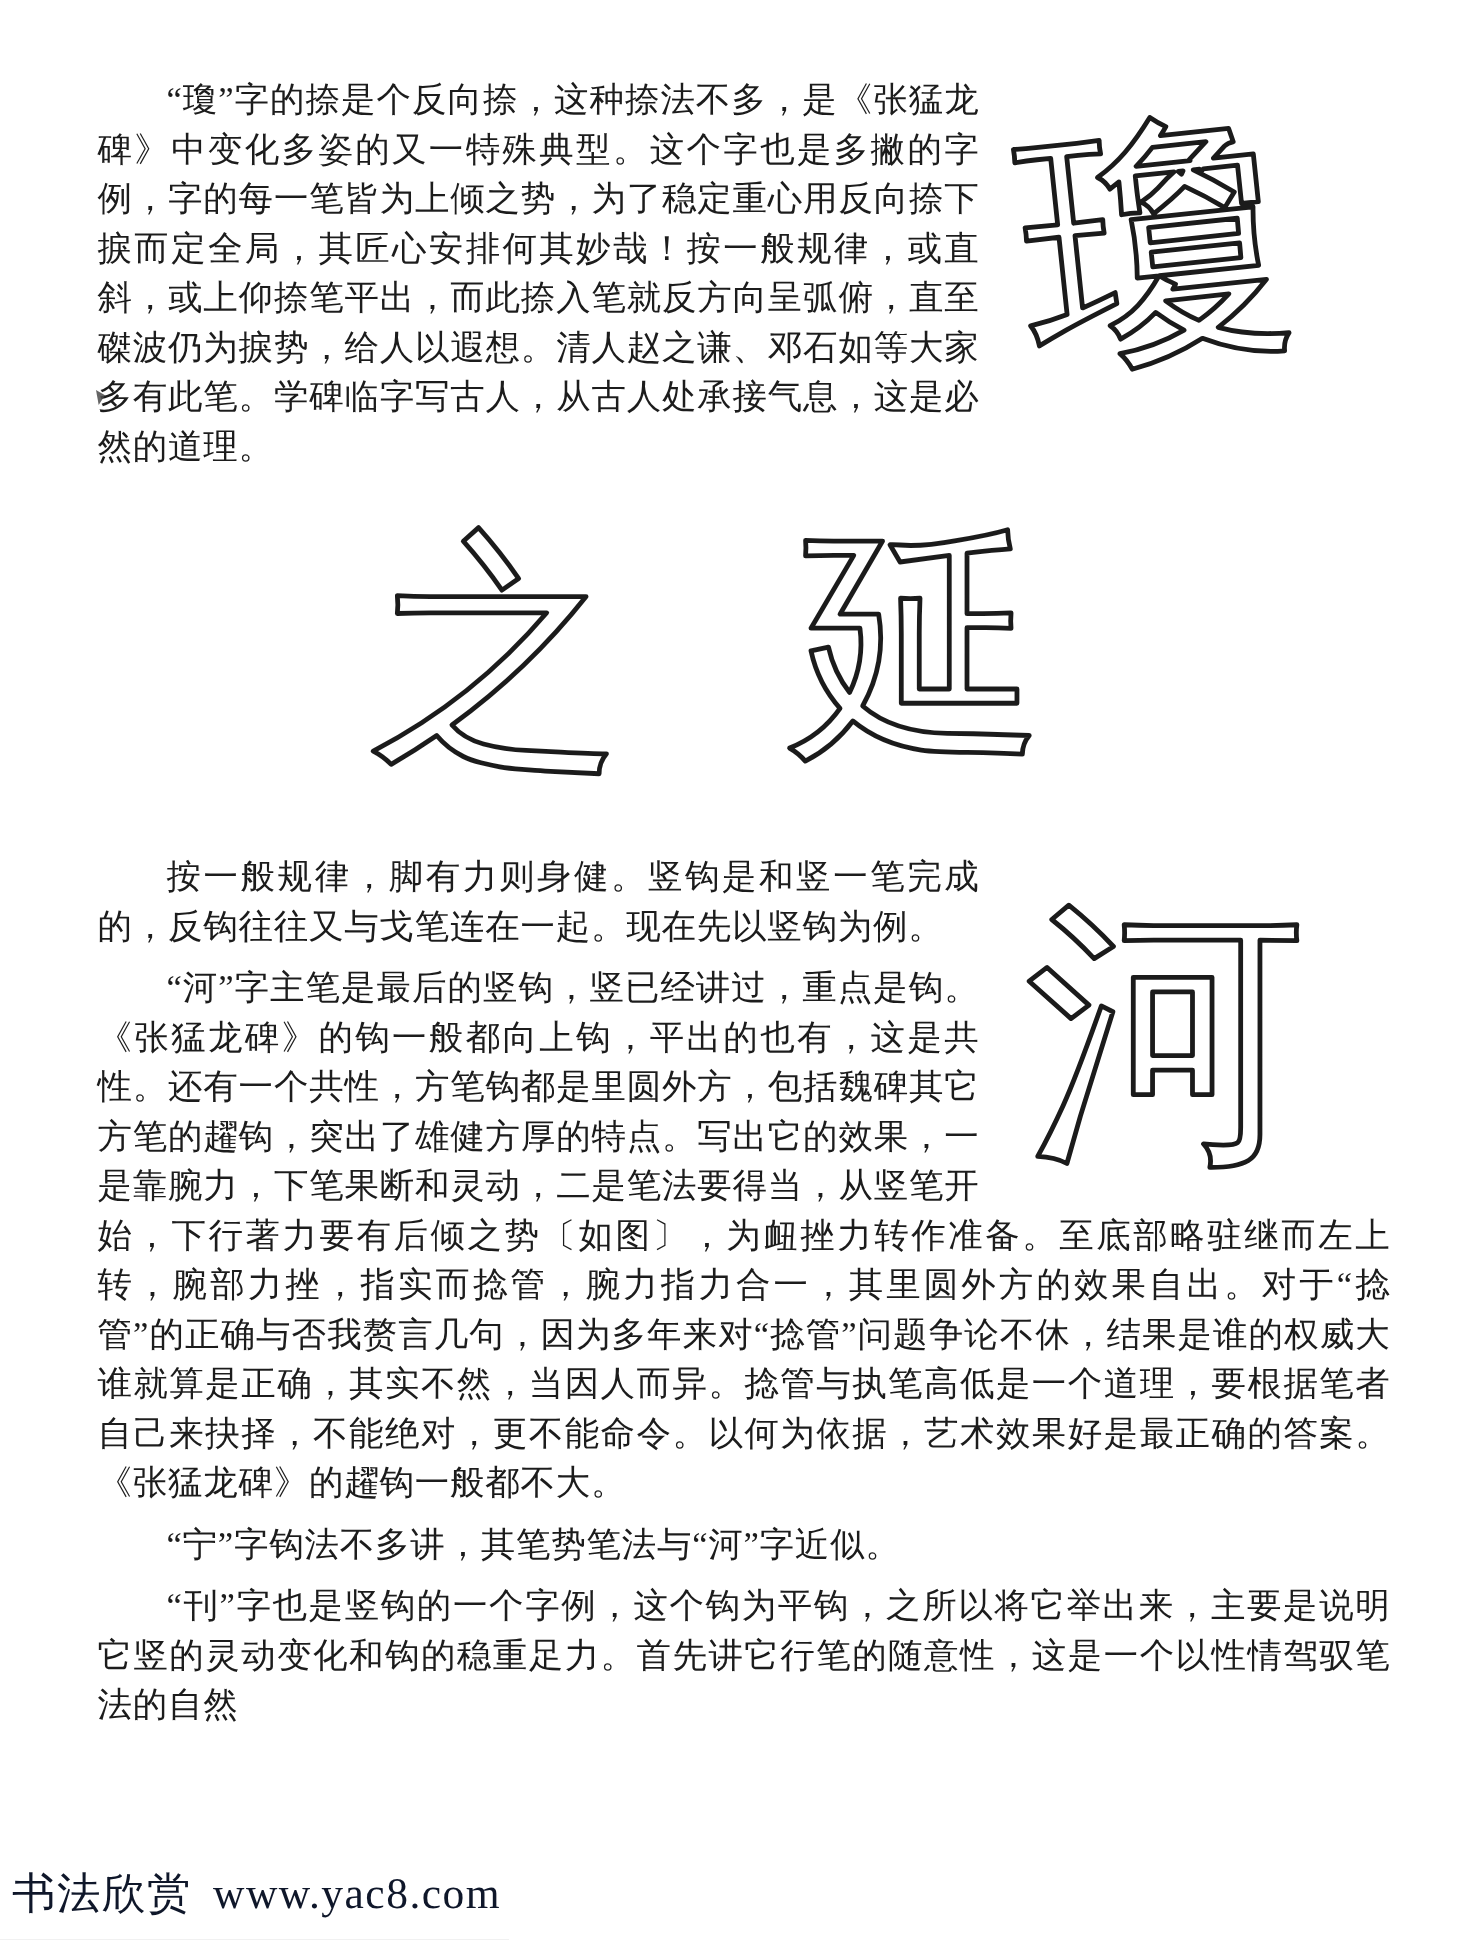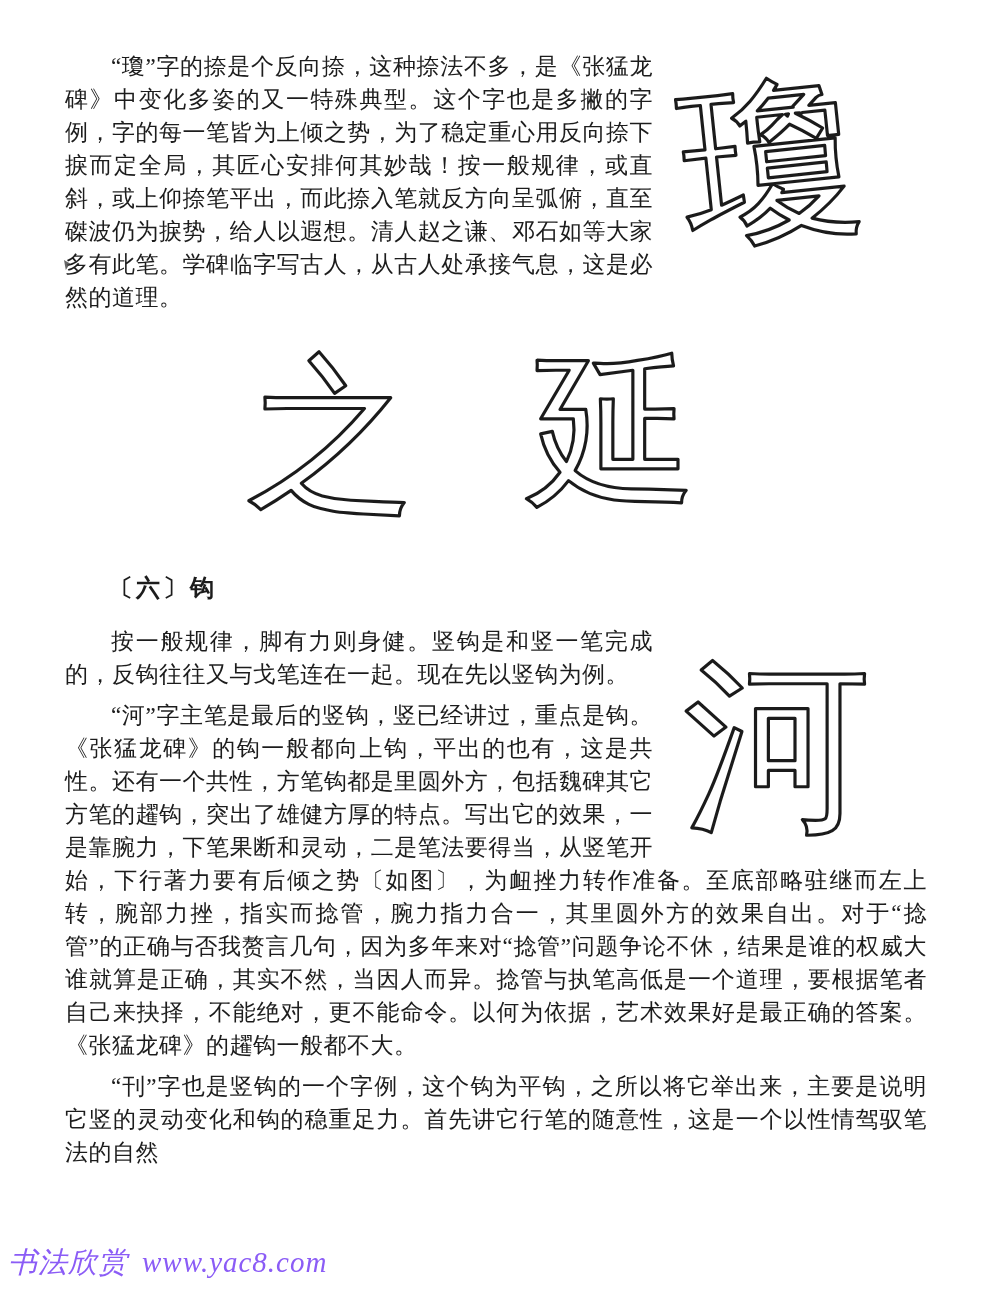--- a/index.html
+++ b/index.html
@@ -81,33 +81,33 @@
 
     <div class="img-row">
       <svg width="255" height="200" viewBox="0 0 255 200" style="position:absolute;left:178px;top:14px;" xmlns="http://www.w3.org/2000/svg">
         <text class="outline-text" x="12" y="158" font-size="168">之</text>
       </svg>
       <svg width="250" height="205" viewBox="0 0 250 205" style="position:absolute;left:462px;top:6px;" xmlns="http://www.w3.org/2000/svg">
         <text class="outline-text" x="10" y="162" font-size="168">延</text>
       </svg>
     </div>
 
-    <h3 class="section-heading">〔六〕钩</h3>
 
     <div class="hook-group">
       <div class="float-img float-he">
         <svg width="282" height="226" viewBox="0 0 282 226" xmlns="http://www.w3.org/2000/svg">
           <text class="outline-text" x="30" y="186" font-size="188">河</text>
         </svg>
       </div>
       <p class="body-para">按一般规律，脚有力则身健。竖钩是和竖一笔完成的，反钩往往又与戈笔连在一起。现在先以竖钩为例。</p>
       <p class="body-para">“河”字主笔是最后的竖钩，竖已经讲过，重点是钩。《张猛龙碑》的钩一般都向上钩，平出的也有，这是共性。还有一个共性，方笔钩都是里圆外方，包括魏碑其它方笔的趯钩，突出了雄健方厚的特点。写出它的效果，一是靠腕力，下笔果断和灵动，二是笔法要得当，从竖笔开始，下行著力要有后倾之势〔如图〕，为衄挫力转作准备。至底部略驻继而左上转，腕部力挫，指实而捻管，腕力指力合一，其里圆外方的效果自出。对于“捻管”的正确与否我赘言几句，因为多年来对“捻管”问题争论不休，结果是谁的权威大谁就算是正确，其实不然，当因人而异。捻管与执笔高低是一个道理，要根据笔者自己来抉择，不能绝对，更不能命令。以何为依据，艺术效果好是最正确的答案。《张猛龙碑》的趯钩一般都不大。</p>
     </div>
 
+    <p class="body-para">“宁”字钩法不多讲，其笔势笔法与“河”字近似。</p>
     <p class="body-para">“刊”字也是竖钩的一个字例，这个钩为平钩，之所以将它举出来，主要是说明它竖的灵动变化和钩的稳重足力。首先讲它行笔的随意性，这是一个以性情驾驭笔法的自然</p>
 
   </div>
 
-  <div class="footer" style="color: #8b5cf6; font-style: italic;">
+  <div class="footer" style="color: #0f172a;">
     <span class="site">书法欣赏</span><span>www.yac8.com</span>
   </div>
 
 </div>
 
 </body></html>

